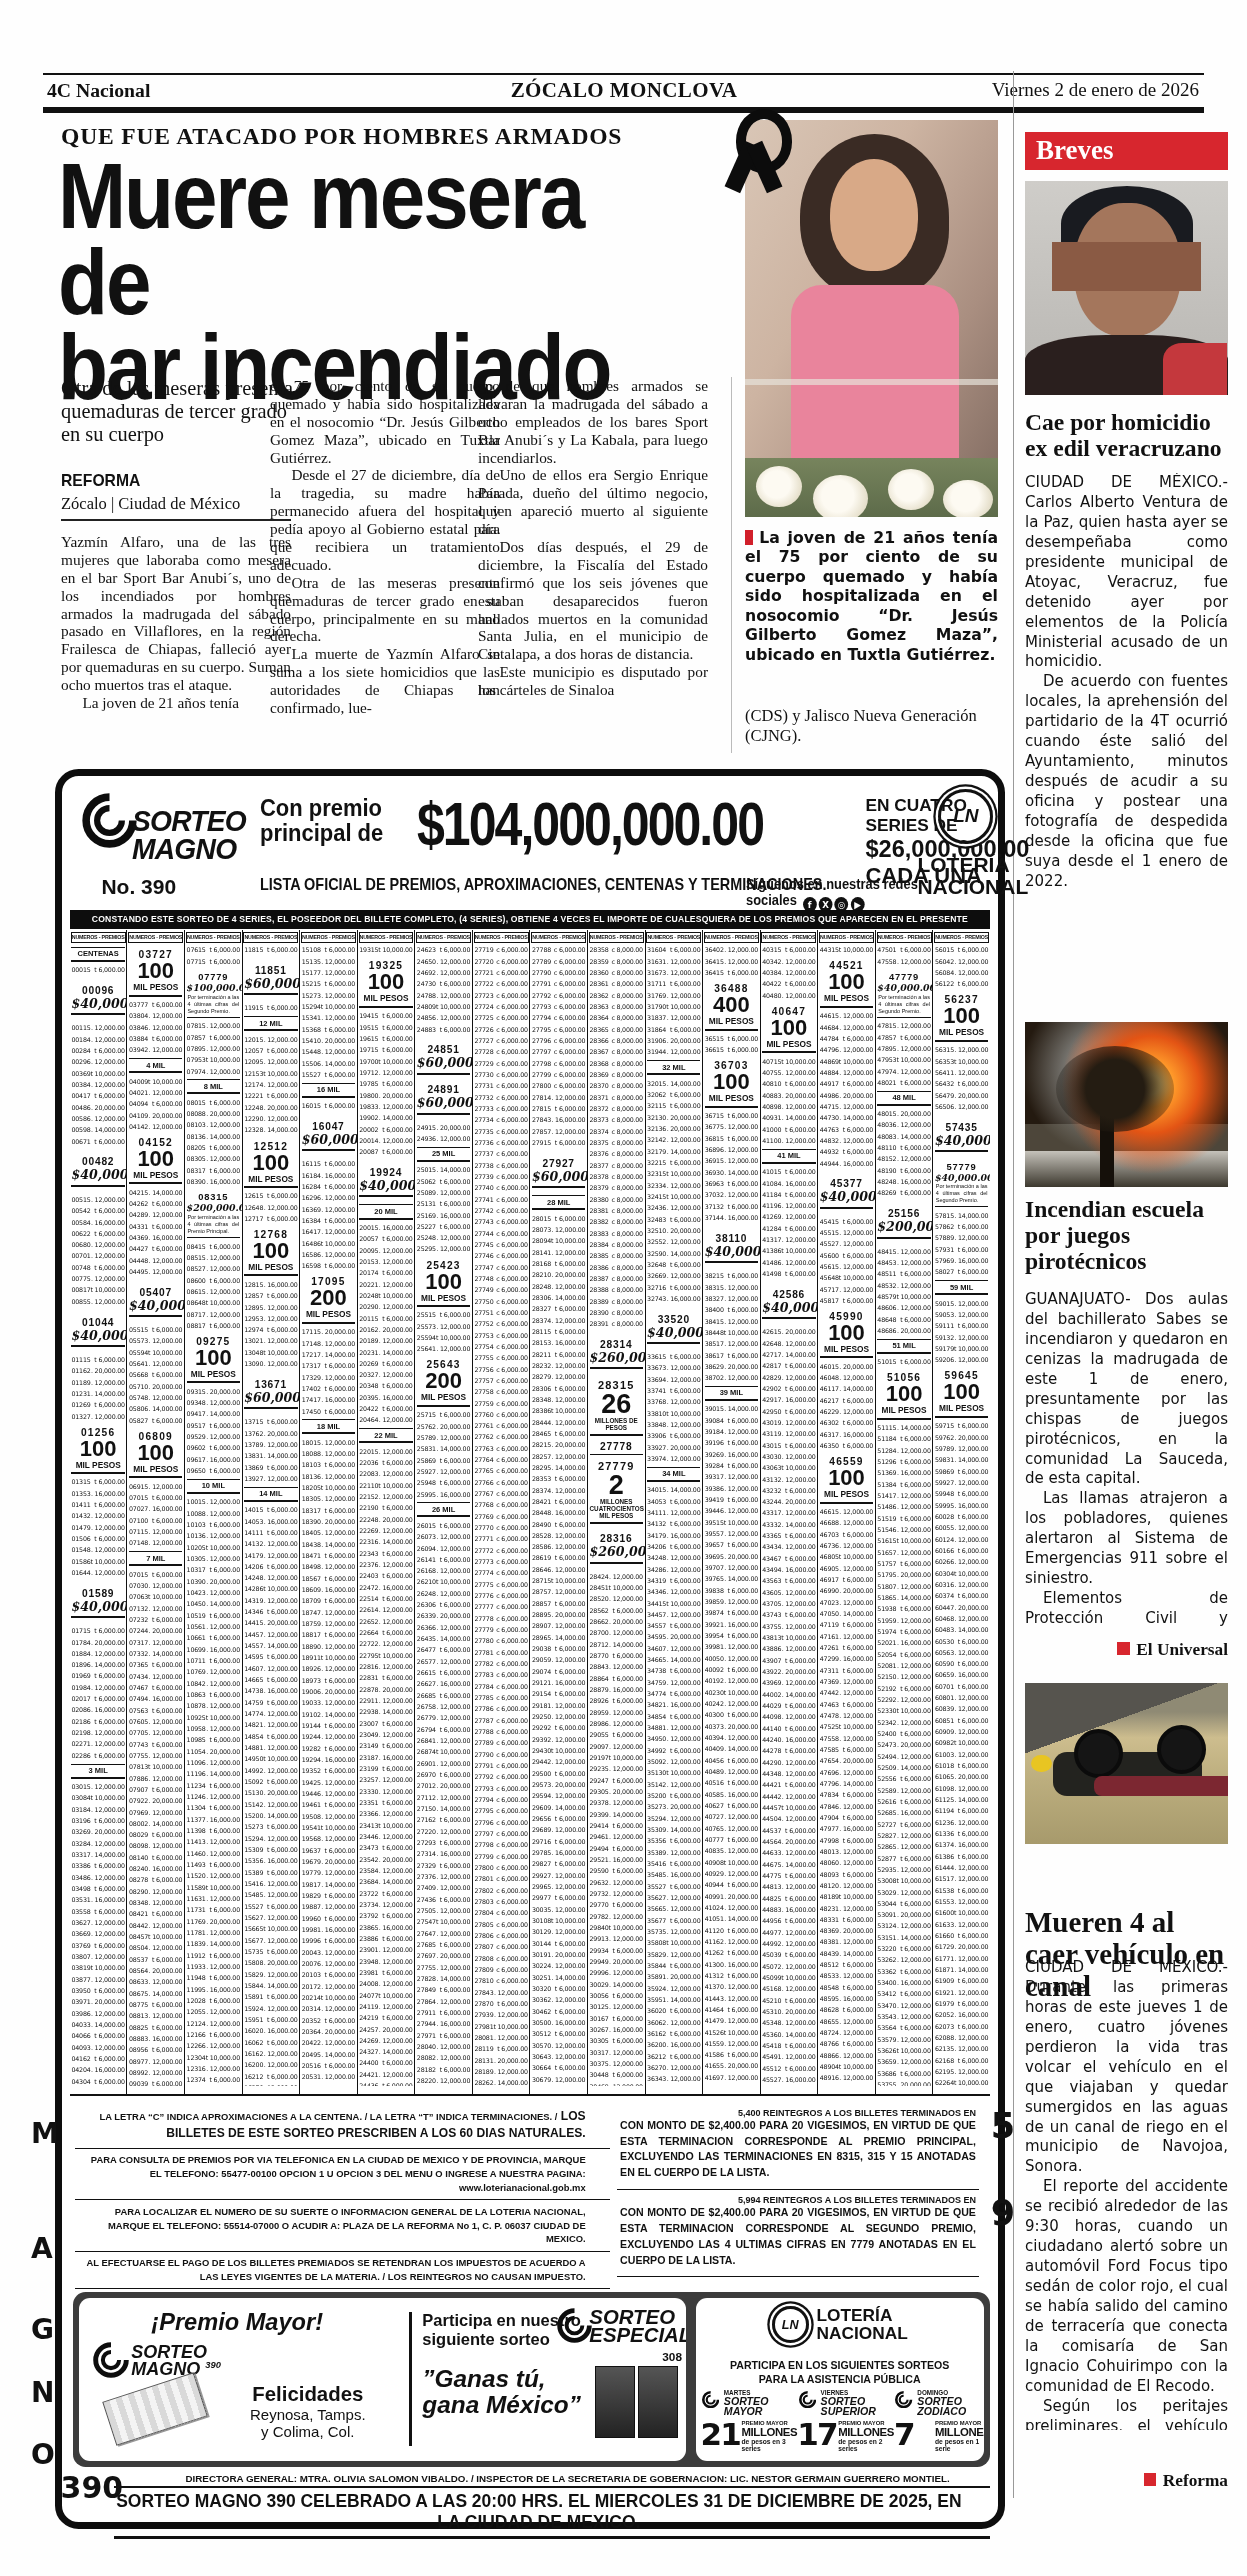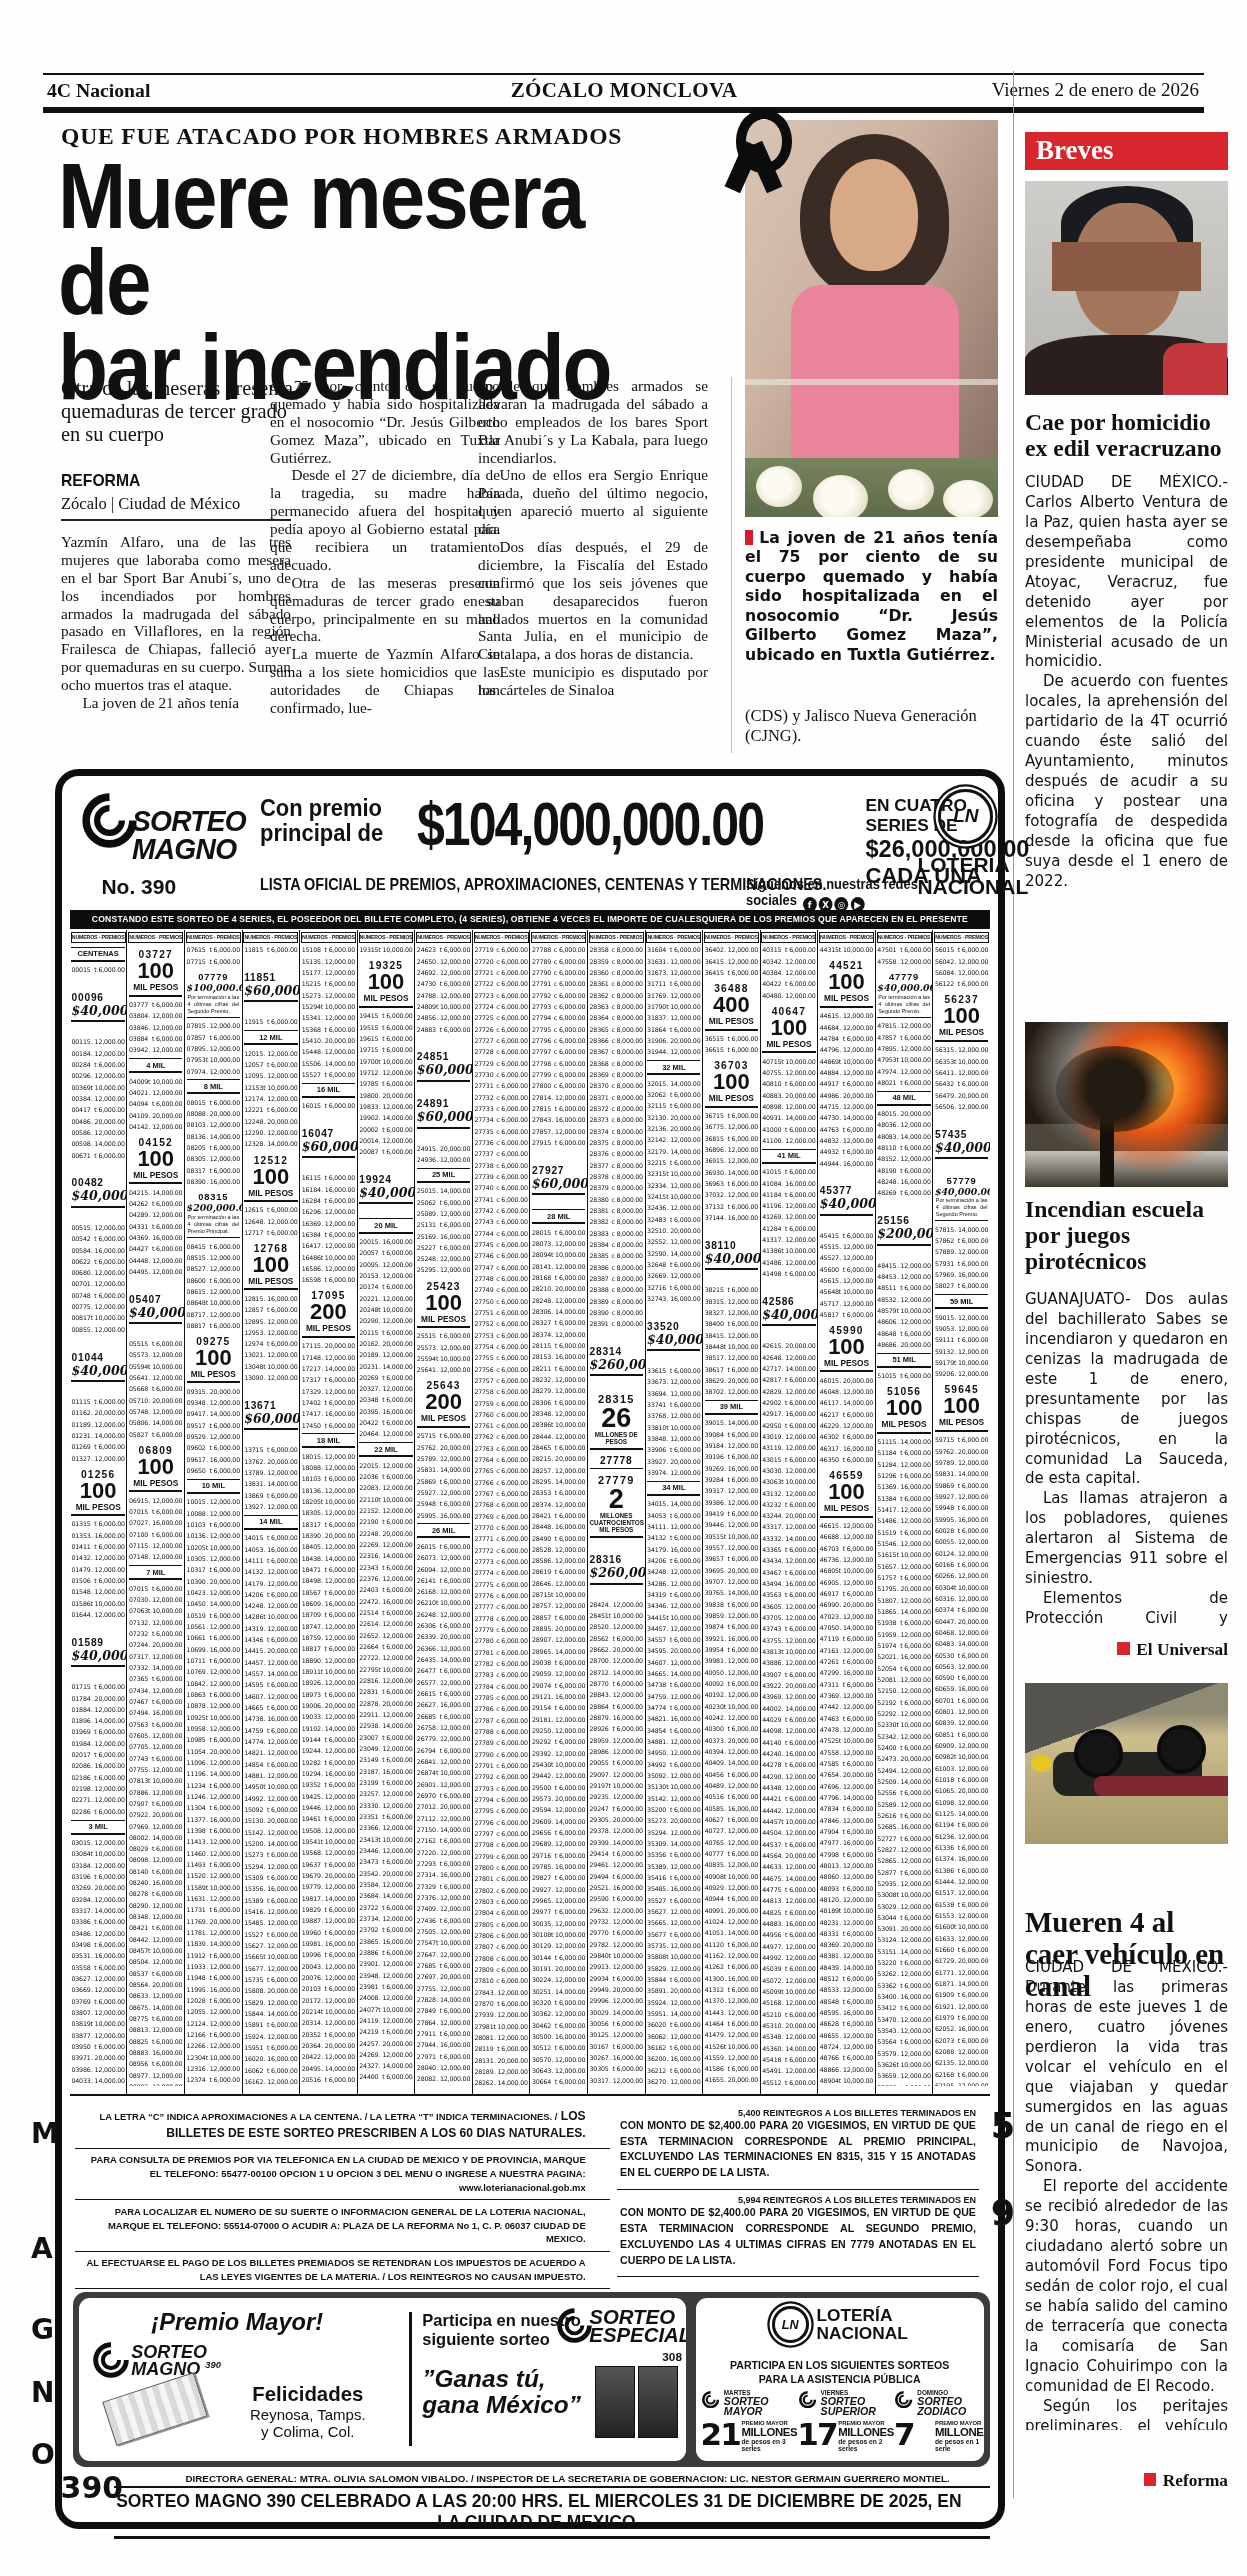--- a/index.html
+++ b/index.html
@@ -113,21 +113,21 @@
       border-bottom:2.4px solid #111;}
   .lcol{flex:1 1 0;border-left:0.8px solid #111;min-width:0;}
   .lcol:first-child{border-left:none;}
   .lcol-h{margin:1.6px 0.8px;border:0.8px solid #111;font-size:5.3px;font-weight:bold;text-align:center;
       padding:1.6px 0;letter-spacing:-0.2px;}
   .lcol-body{height:1142px;overflow:hidden;padding:0 1.6px;}
   .lrow{display:flex;justify-content:space-between;font-family:"DejaVu Sans",sans-serif;
       font-size:6.3px;line-height:1.8;letter-spacing:-0.2px;white-space:nowrap;}
   .lsec{font-size:7.5px;font-weight:bold;text-align:center;border-top:0.8px solid #111;border-bottom:2.4px double #111;
       margin:2.4px 0;padding:1.6px 0;}
-  .lbig{text-align:left;border-bottom:2.4px double #111;margin:14px 0;padding:2.4px 0;}
+  .lbig{text-align:center;border-bottom:2.4px double #111;margin:7px 0;padding:2.4px 0;}
   .lbig .bn{font-size:10.2px;font-weight:bold;letter-spacing:0.8px;}
   .lbig .ba{font-family:"DejaVu Serif",serif;font-style:italic;font-weight:bold;font-size:12.6px;}
   .lh100{text-align:center;border-bottom:2.4px double #111;margin:2.4px 0;padding:2.4px 0;}
   .lh100 .bn{font-size:10.2px;font-weight:bold;letter-spacing:1.2px;}
   .lh100 .bv{font-size:22px;font-weight:bold;line-height:1;}
   .lh100 .bu{font-size:8.3px;font-weight:bold;}
   .lmega{text-align:center;border-bottom:2.4px double #111;margin:2.4px 0;padding:2.4px 0;}
   .lmega .bn{font-size:11px;font-weight:bold;letter-spacing:1.2px;}
   .lmega .bv{font-size:27px;font-weight:bold;line-height:1;}
   .lmega .bu{font-size:6.3px;font-weight:bold;line-height:1.1;}

